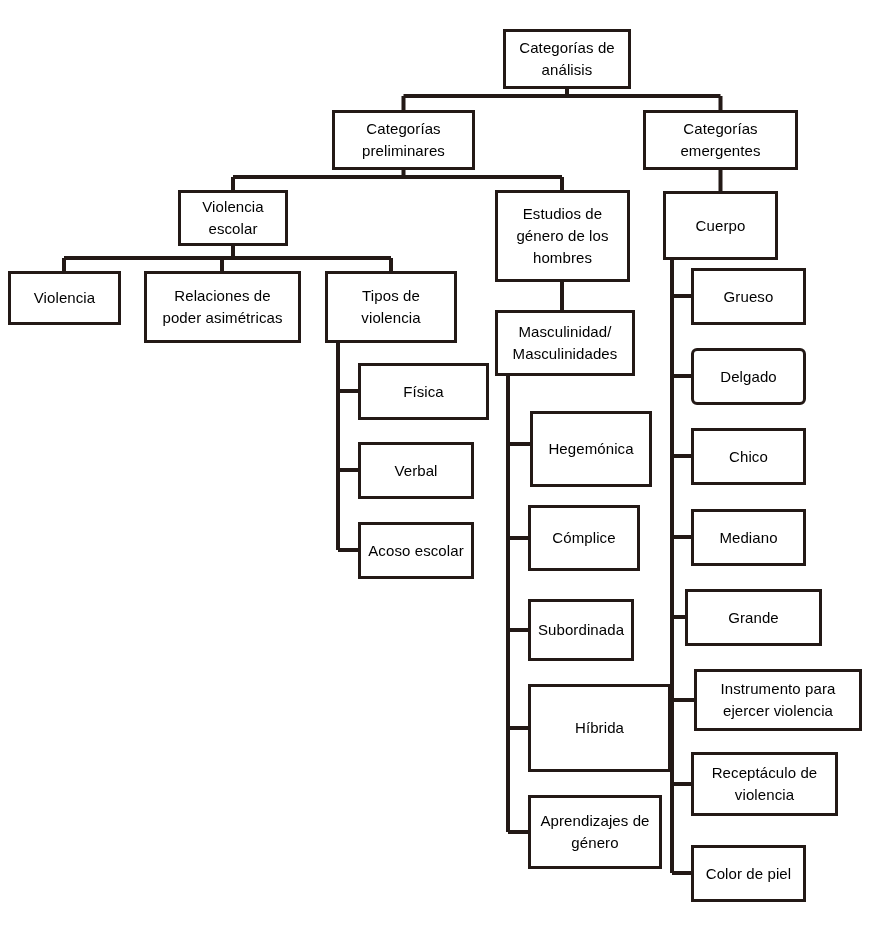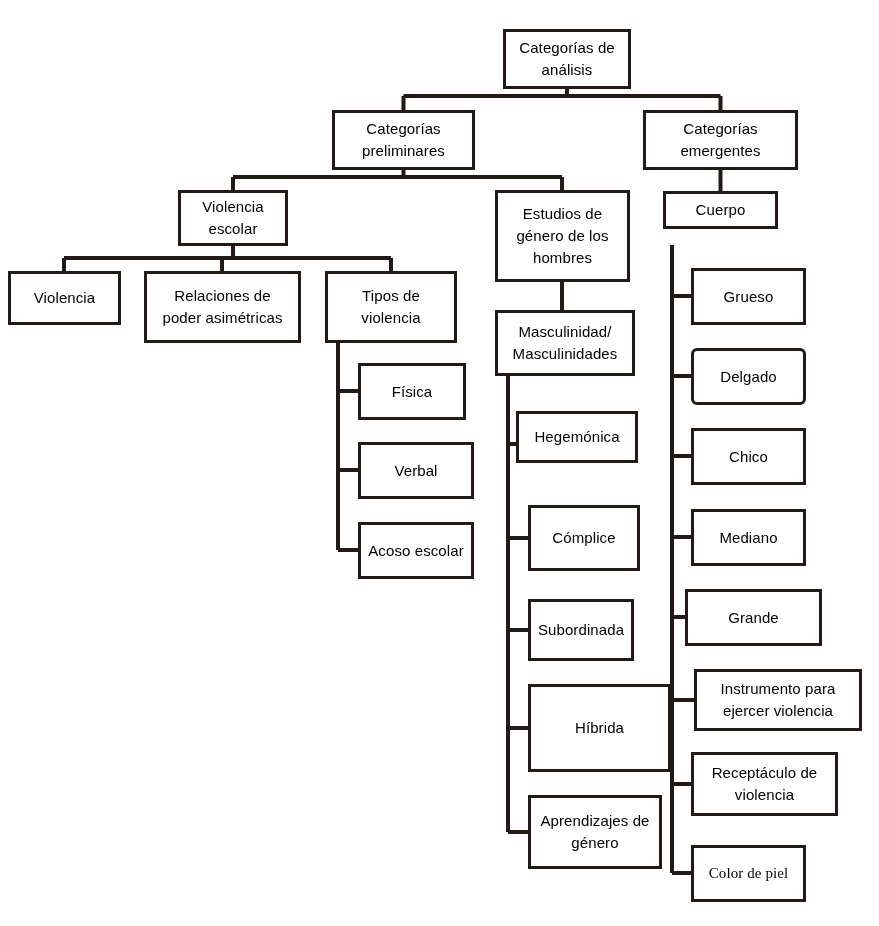--- a/index.html
+++ b/index.html
@@ -74,41 +74,41 @@
 análisis</div>
   <div class="node" style="left:332px; top:110px; width:143px; height:60px;">Categorías
 preliminares</div>
   <div class="node" style="left:643px; top:110px; width:155px; height:60px;">Categorías
 emergentes</div>
   <div class="node" style="left:178px; top:190px; width:110px; height:56px;">Violencia
 escolar</div>
   <div class="node" style="left:495px; top:190px; width:135px; height:92px;">Estudios de
 género de los
 hombres</div>
-  <div class="node" style="left:663px; top:191px; width:115px; height:38px;">Cuerpo</div>
+  <div class="node" style="left:663px; top:191px; width:115px; height:69px;">Cuerpo</div>
   <div class="node" style="left:8px; top:271px; width:113px; height:54px;">Violencia</div>
   <div class="node" style="left:144px; top:271px; width:157px; height:72px;">Relaciones de
 poder asimétricas</div>
   <div class="node" style="left:325px; top:271px; width:132px; height:72px;">Tipos de
 violencia</div>
-  <div class="node" style="left:358px; top:363px; width:108px; height:57px;">Física</div>
+  <div class="node" style="left:358px; top:363px; width:131px; height:57px;">Física</div>
   <div class="node" style="left:358px; top:442px; width:116px; height:57px;">Verbal</div>
   <div class="node" style="left:358px; top:522px; width:116px; height:57px;text-align:right;">Acoso escolar</div>
   <div class="node" style="left:495px; top:310px; width:140px; height:66px;">Masculinidad/
 Masculinidades</div>
-  <div class="node" style="left:516px; top:411px; width:122px; height:52px;">Hegemónica</div>
+  <div class="node" style="left:530px; top:411px; width:122px; height:76px;">Hegemónica</div>
   <div class="node" style="left:528px; top:505px; width:112px; height:66px;">Cómplice</div>
   <div class="node" style="left:528px; top:599px; width:106px; height:62px;">Subordinada</div>
   <div class="node" style="left:528px; top:684px; width:143px; height:88px;">Híbrida</div>
   <div class="node" style="left:528px; top:795px; width:134px; height:74px;">Aprendizajes de
 género</div>
   <div class="node" style="left:691px; top:268px; width:115px; height:57px;">Grueso</div>
   <div class="node" style="left:691px; top:348px; width:115px; height:57px;border-radius:6px;">Delgado</div>
   <div class="node" style="left:691px; top:428px; width:115px; height:57px;">Chico</div>
   <div class="node" style="left:691px; top:509px; width:115px; height:57px;">Mediano</div>
   <div class="node" style="left:685px; top:589px; width:137px; height:57px;">Grande</div>
   <div class="node" style="left:694px; top:669px; width:168px; height:62px;">Instrumento para
 ejercer violencia</div>
   <div class="node" style="left:691px; top:752px; width:147px; height:64px;">Receptáculo de
 violencia</div>
-  <div class="node" style="left:691px; top:845px; width:115px; height:57px;font-family:Liberation Serif, serif;">Color de piel</div>
+  <div class="node" style="left:691px; top:845px; width:115px; height:57px;">Color de piel</div>
 
 </div>
 
 </body></html>

